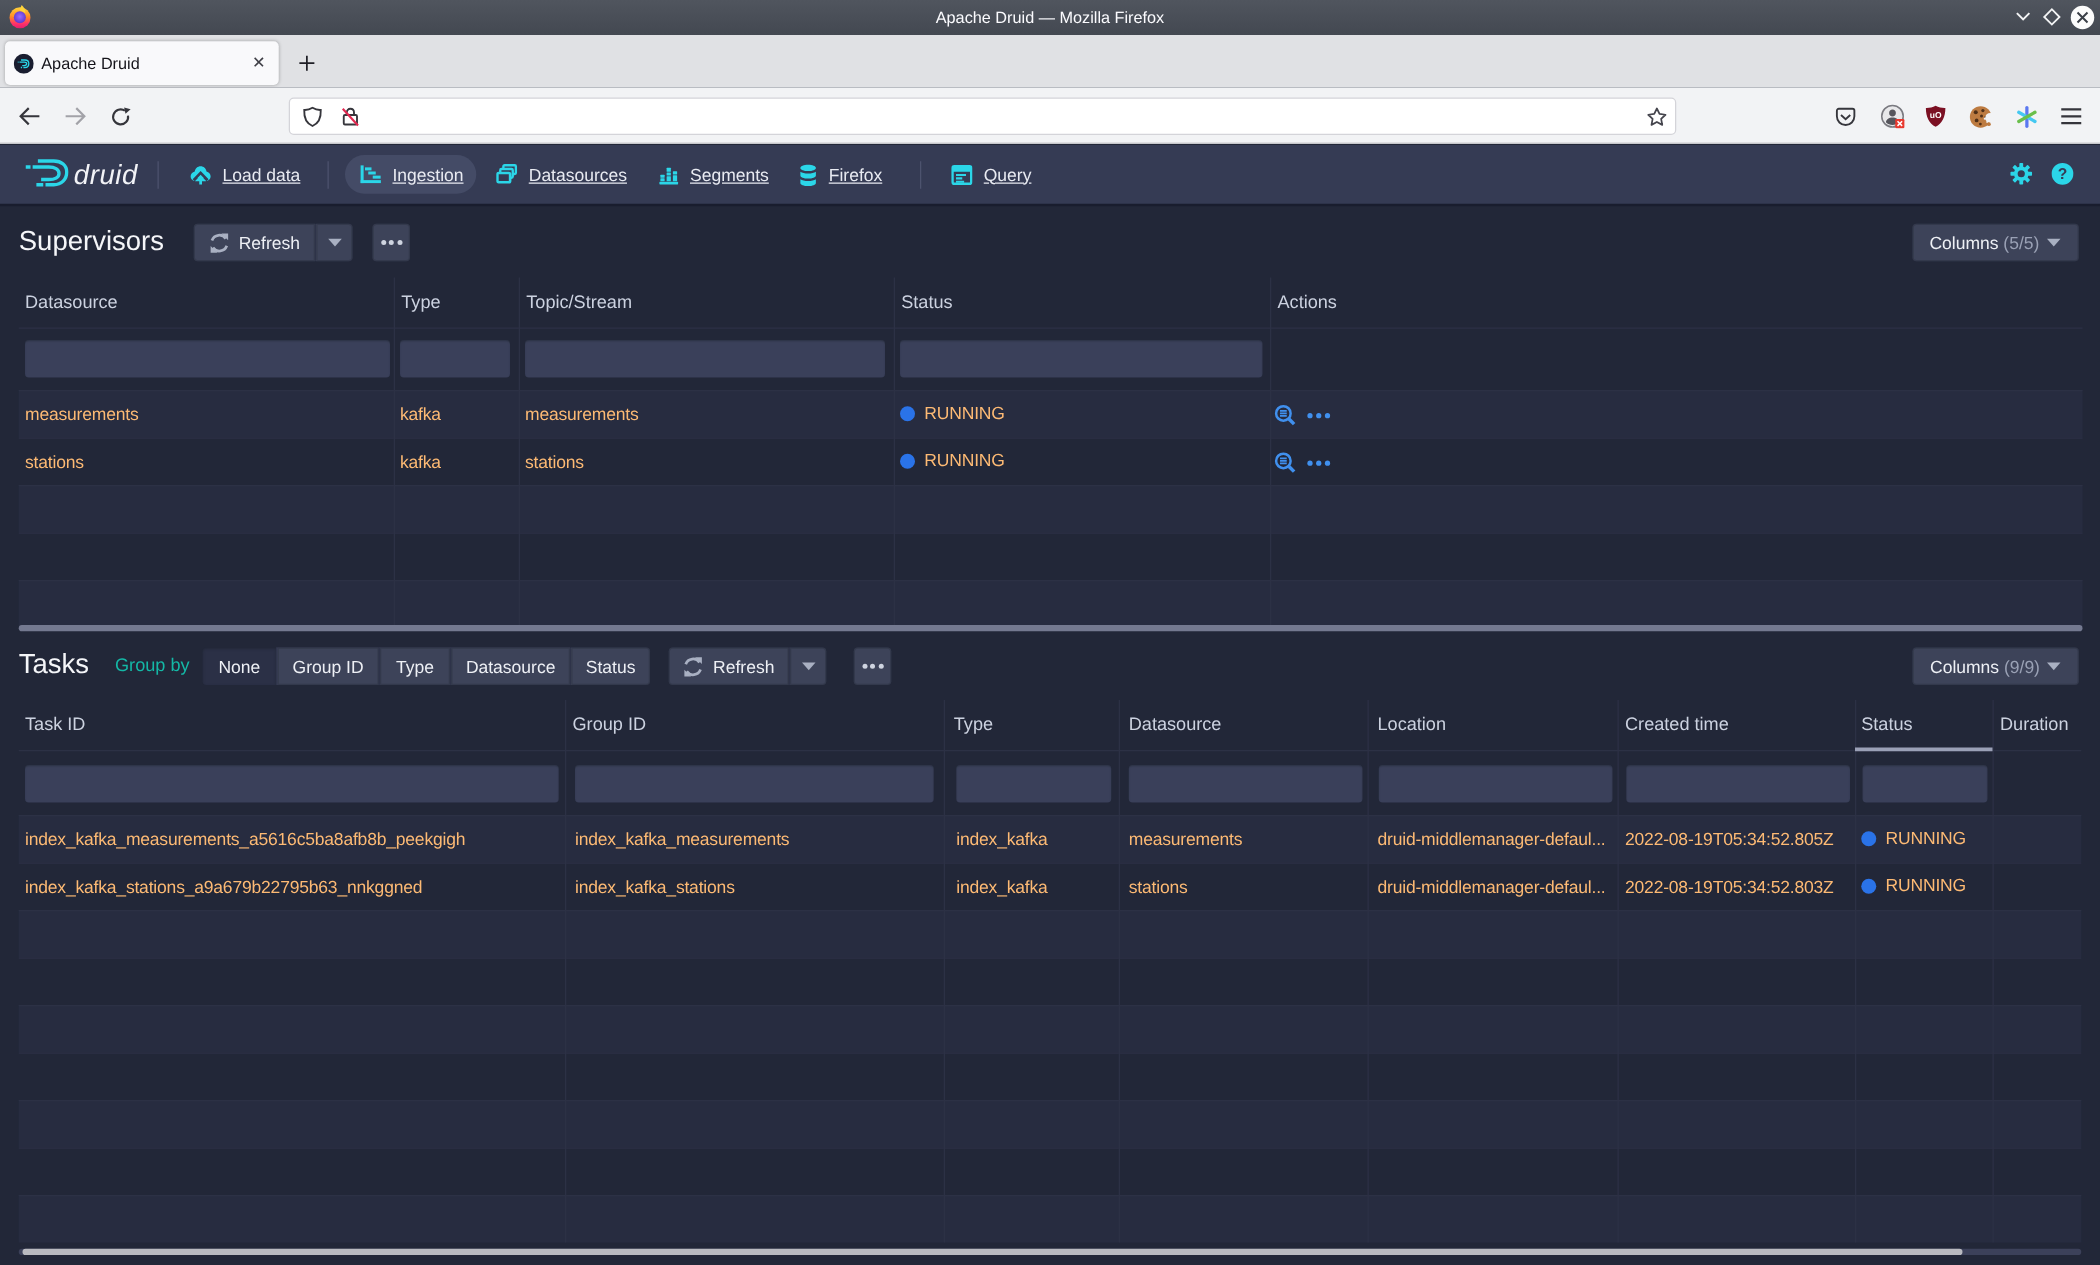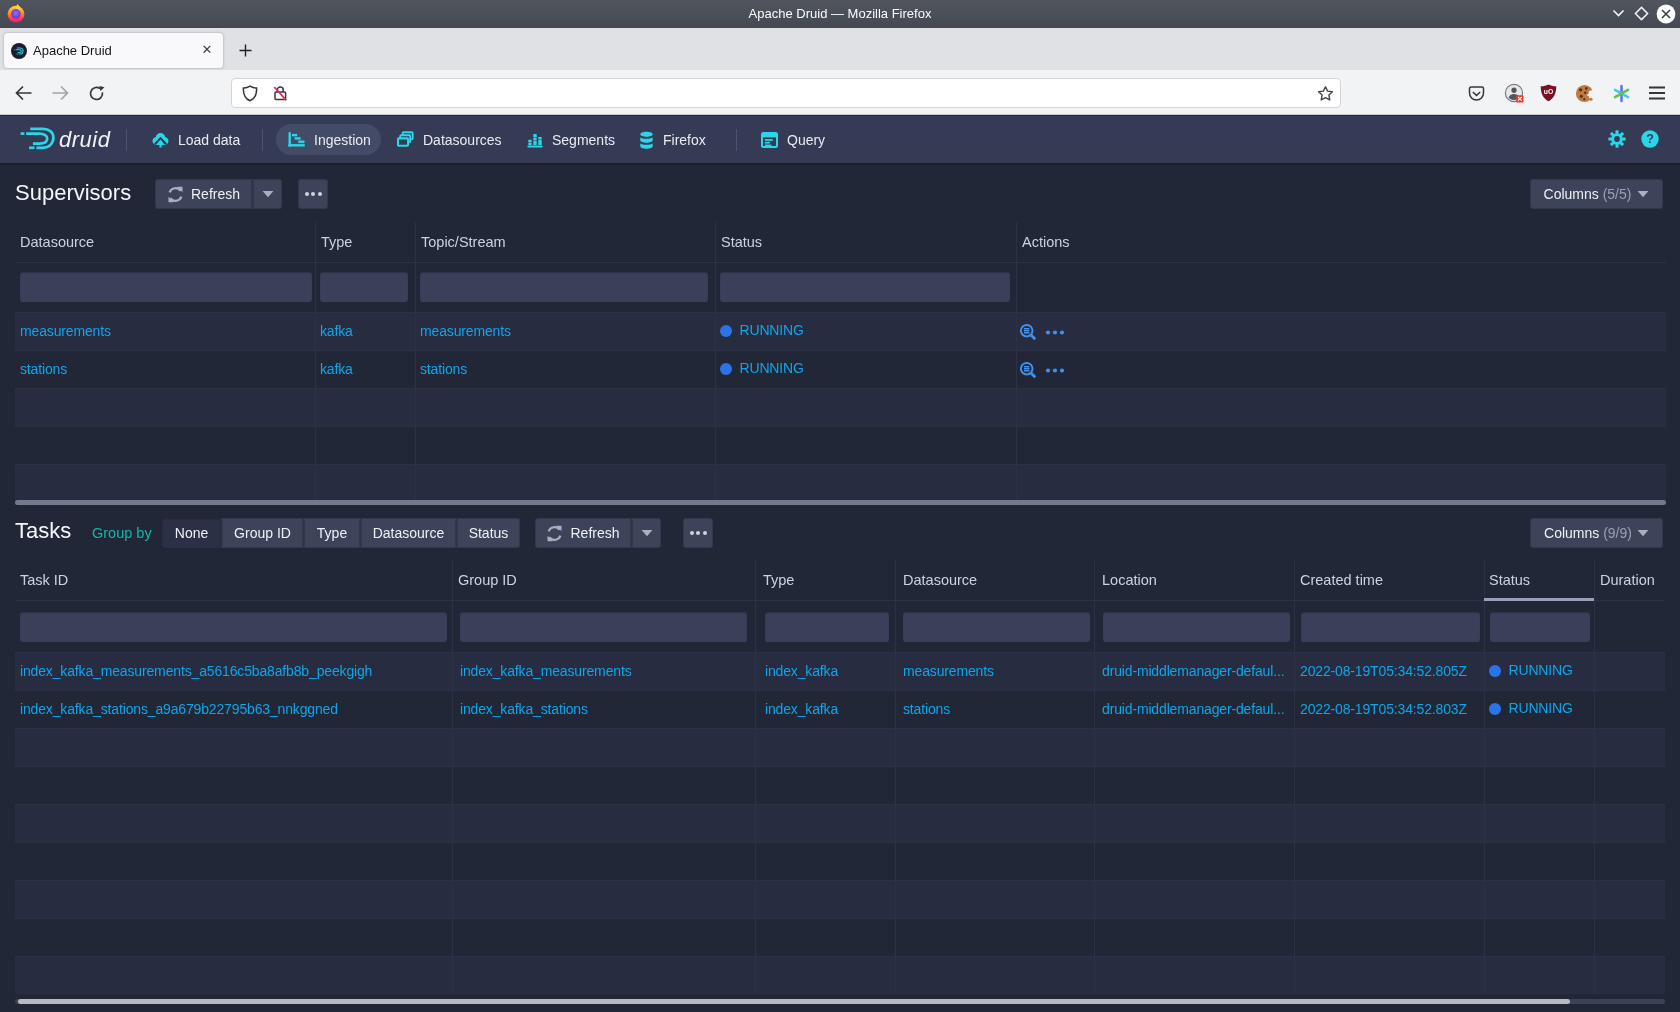--- a/index.html
+++ b/index.html
@@ -19,33 +19,33 @@
   .tab-x { left:192px; top:0; width:22px; height:35px; text-align:center; line-height:34px; font-size:13px; color:#3f3f46; }
   .navbar { left:0; top:70px; width:1680px; height:45px; background:#f2f3f5; border-bottom:1px solid #c9c9ce; }
   .urlbox { left:231px; top:8px; width:1110px; height:30px; background:#ffffff; border-radius:4px;
     border:1px solid #d4d4d9; }
   .url-text { left:62px; top:0; line-height:28px; font-size:15px; color:#5b5b66; }
   .url-text b { color:#15141a; font-weight:400; }
 
   
   .console { left:0; top:116px; width:1680px; height:896px; background:#222738;text-align:center; }
   .dheader { left:0; top:0; width:1680px; height:47px; background:#353b54; box-shadow:0 2px 0 rgba(18,22,38,0.55); }
-  .dh-item { top:0; height:47px; display:flex; align-items:center; gap:9px; color:#e9ebf2; font-size:14px; }
+  .dh-item { top:0; height:47px; display:flex; align-items:center; gap:9px; color:#e9ebf2; font-size:14px;text-decoration:underline; }
   .dh-sep { top:13px; width:1px; height:22px; background:#4d536e; }
   .pill { left:276px; top:8px; width:105px; height:31px; background:#444b66; border-radius:16px; }
 
   .section-h { color:#f5f6f9; font-size:22px; }
   .btn { background:#3d4359; border-radius:3px; color:#eef0f5; font-size:14px;
     display:flex; align-items:center; justify-content:center;
     box-shadow:inset 0 0 0 1px rgba(16,22,26,0.2); }
   .btn .muted { color:#9aa1b5; }
 
   
   .thead-cell { color:#ccd2e0; font-size:14.5px; }
-  .cell { color:#0ea5e9; font-size:14px; letter-spacing:-0.15px; }
+  .cell { color:#fdba74; font-size:14px; letter-spacing:-0.15px; }
   .finput { background:#3a405a; border-radius:3px; box-shadow:inset 0 1px 1px rgba(16,22,26,0.3); }
   .rowline { background:#2c3145; height:1px; }
   .colline { background:#2c3145; width:1px; }
   .odd { background:#272c40; }
   .dot { width:12px; height:12px; border-radius:50%; background:#2a73e8; display:inline-block; }
 </style>
 </head>
 <body>
 
 <div class="abs titlebar">

